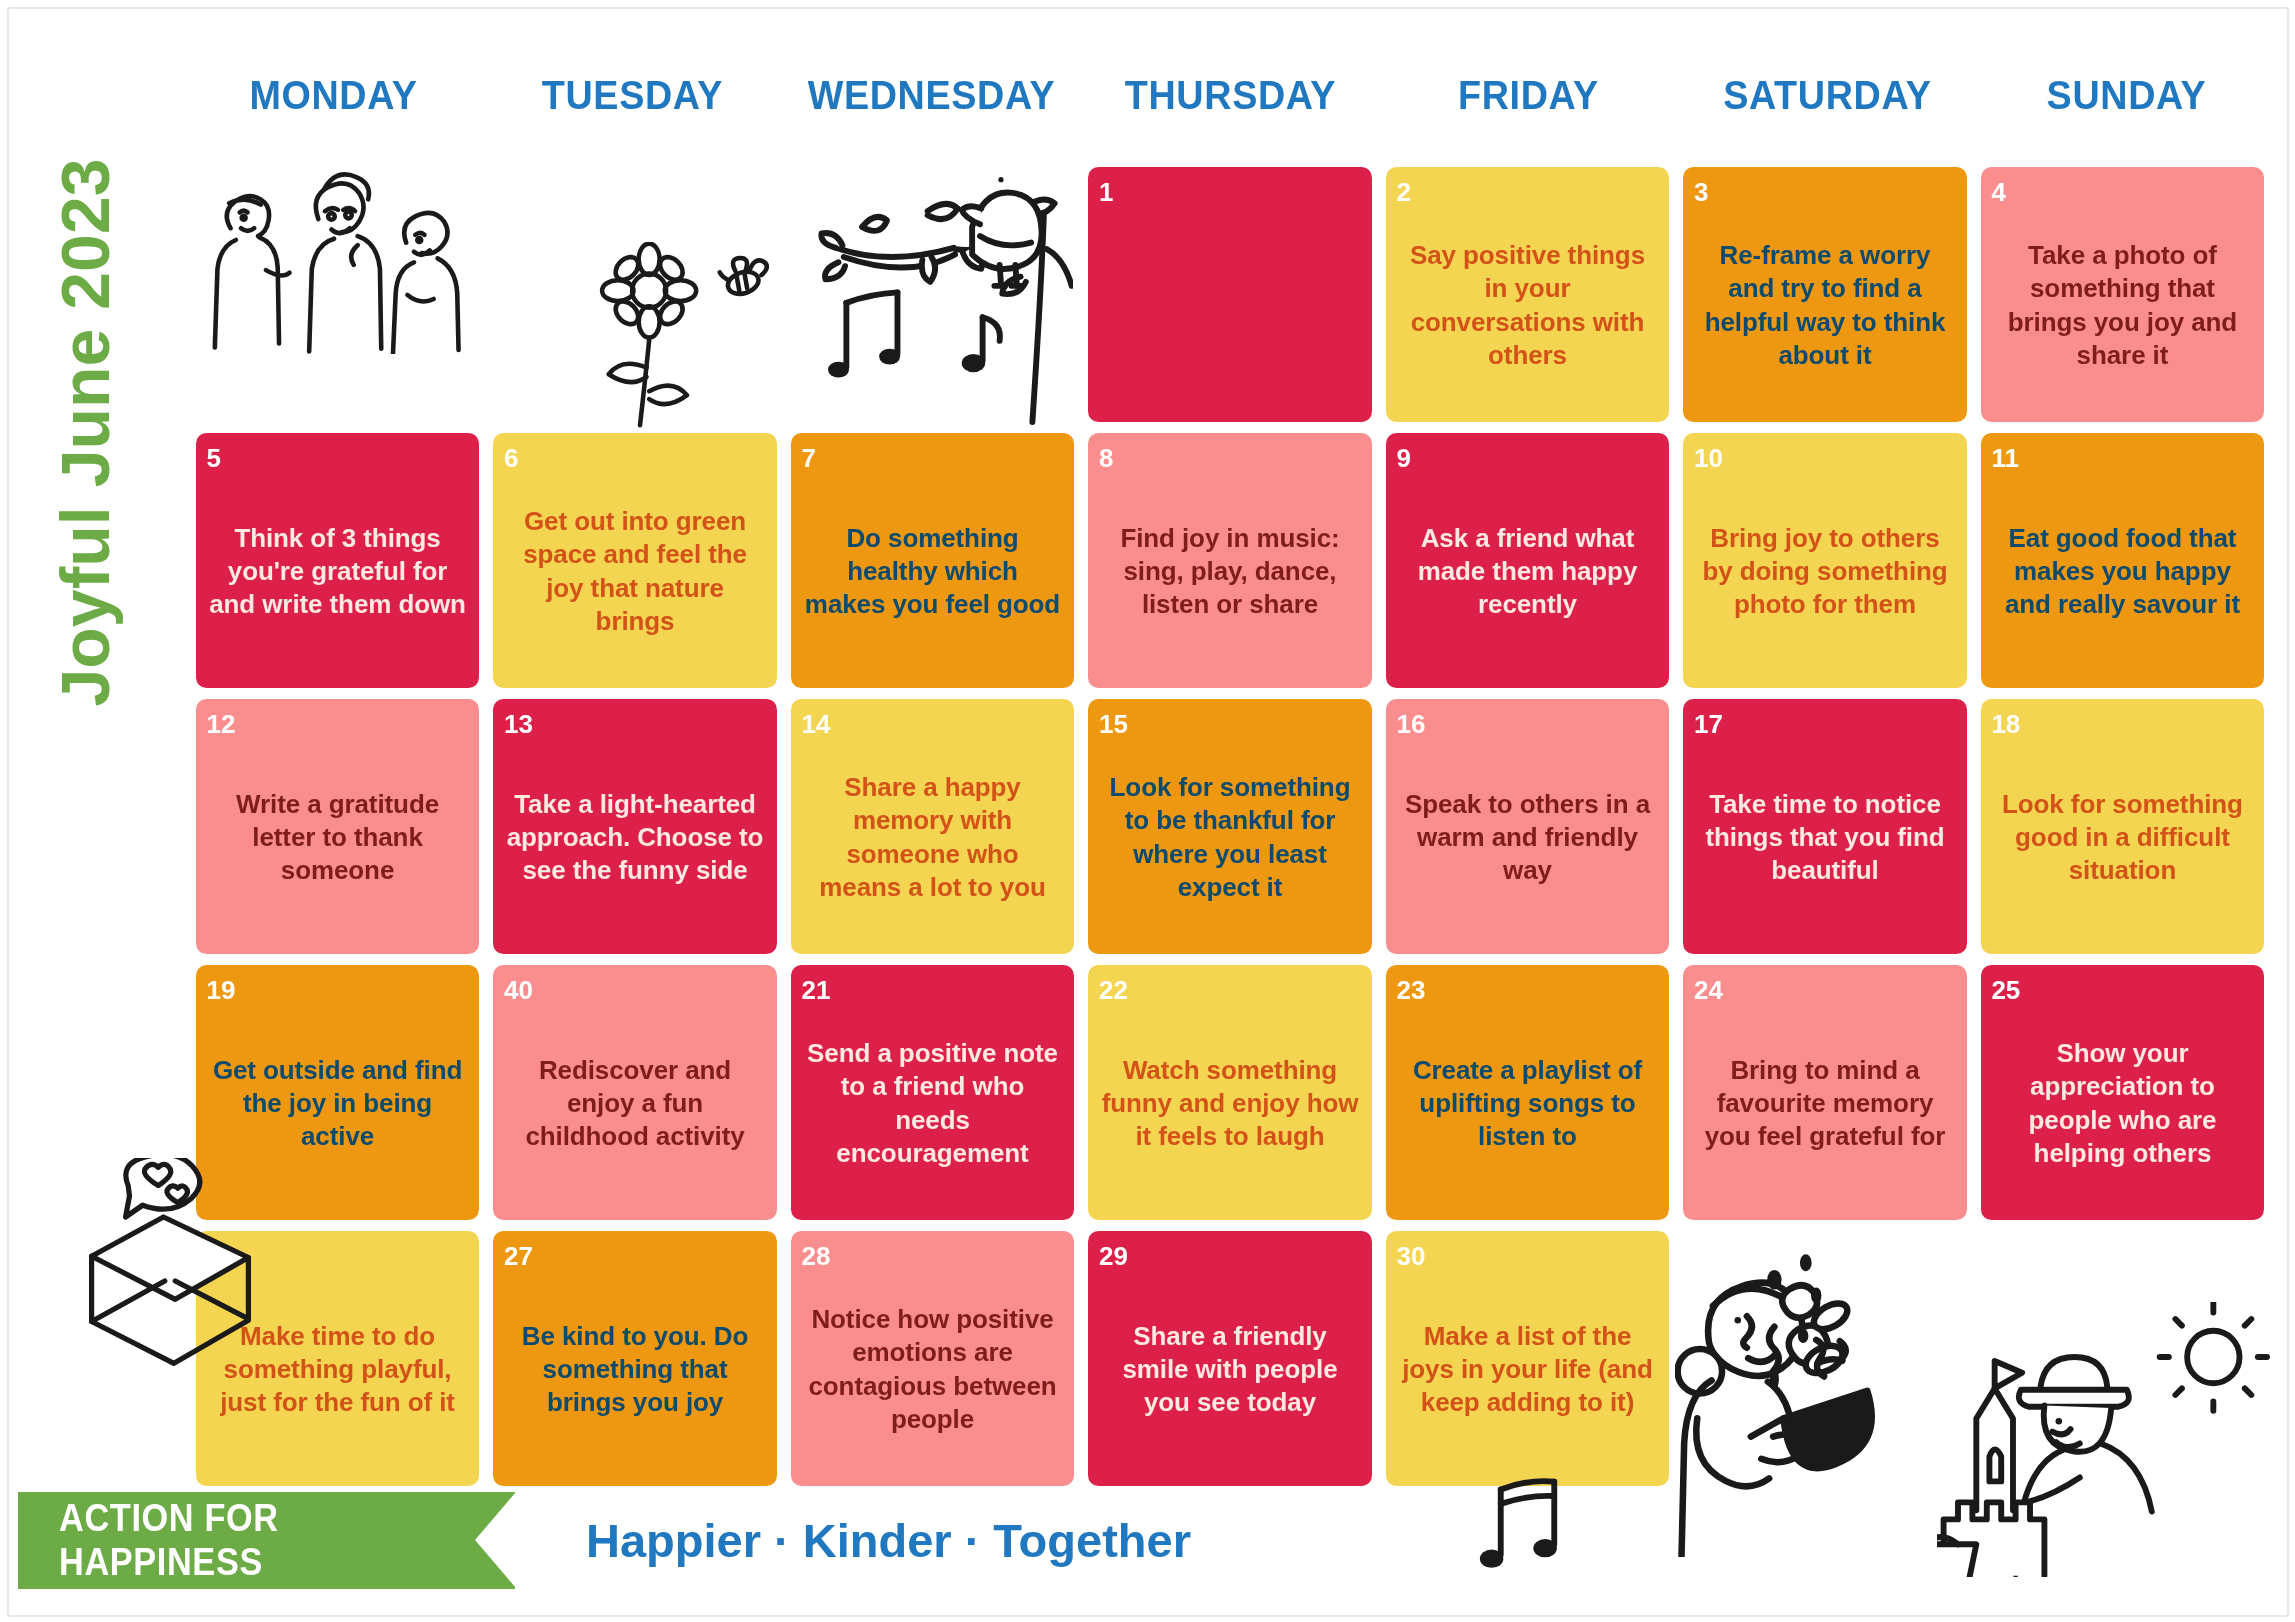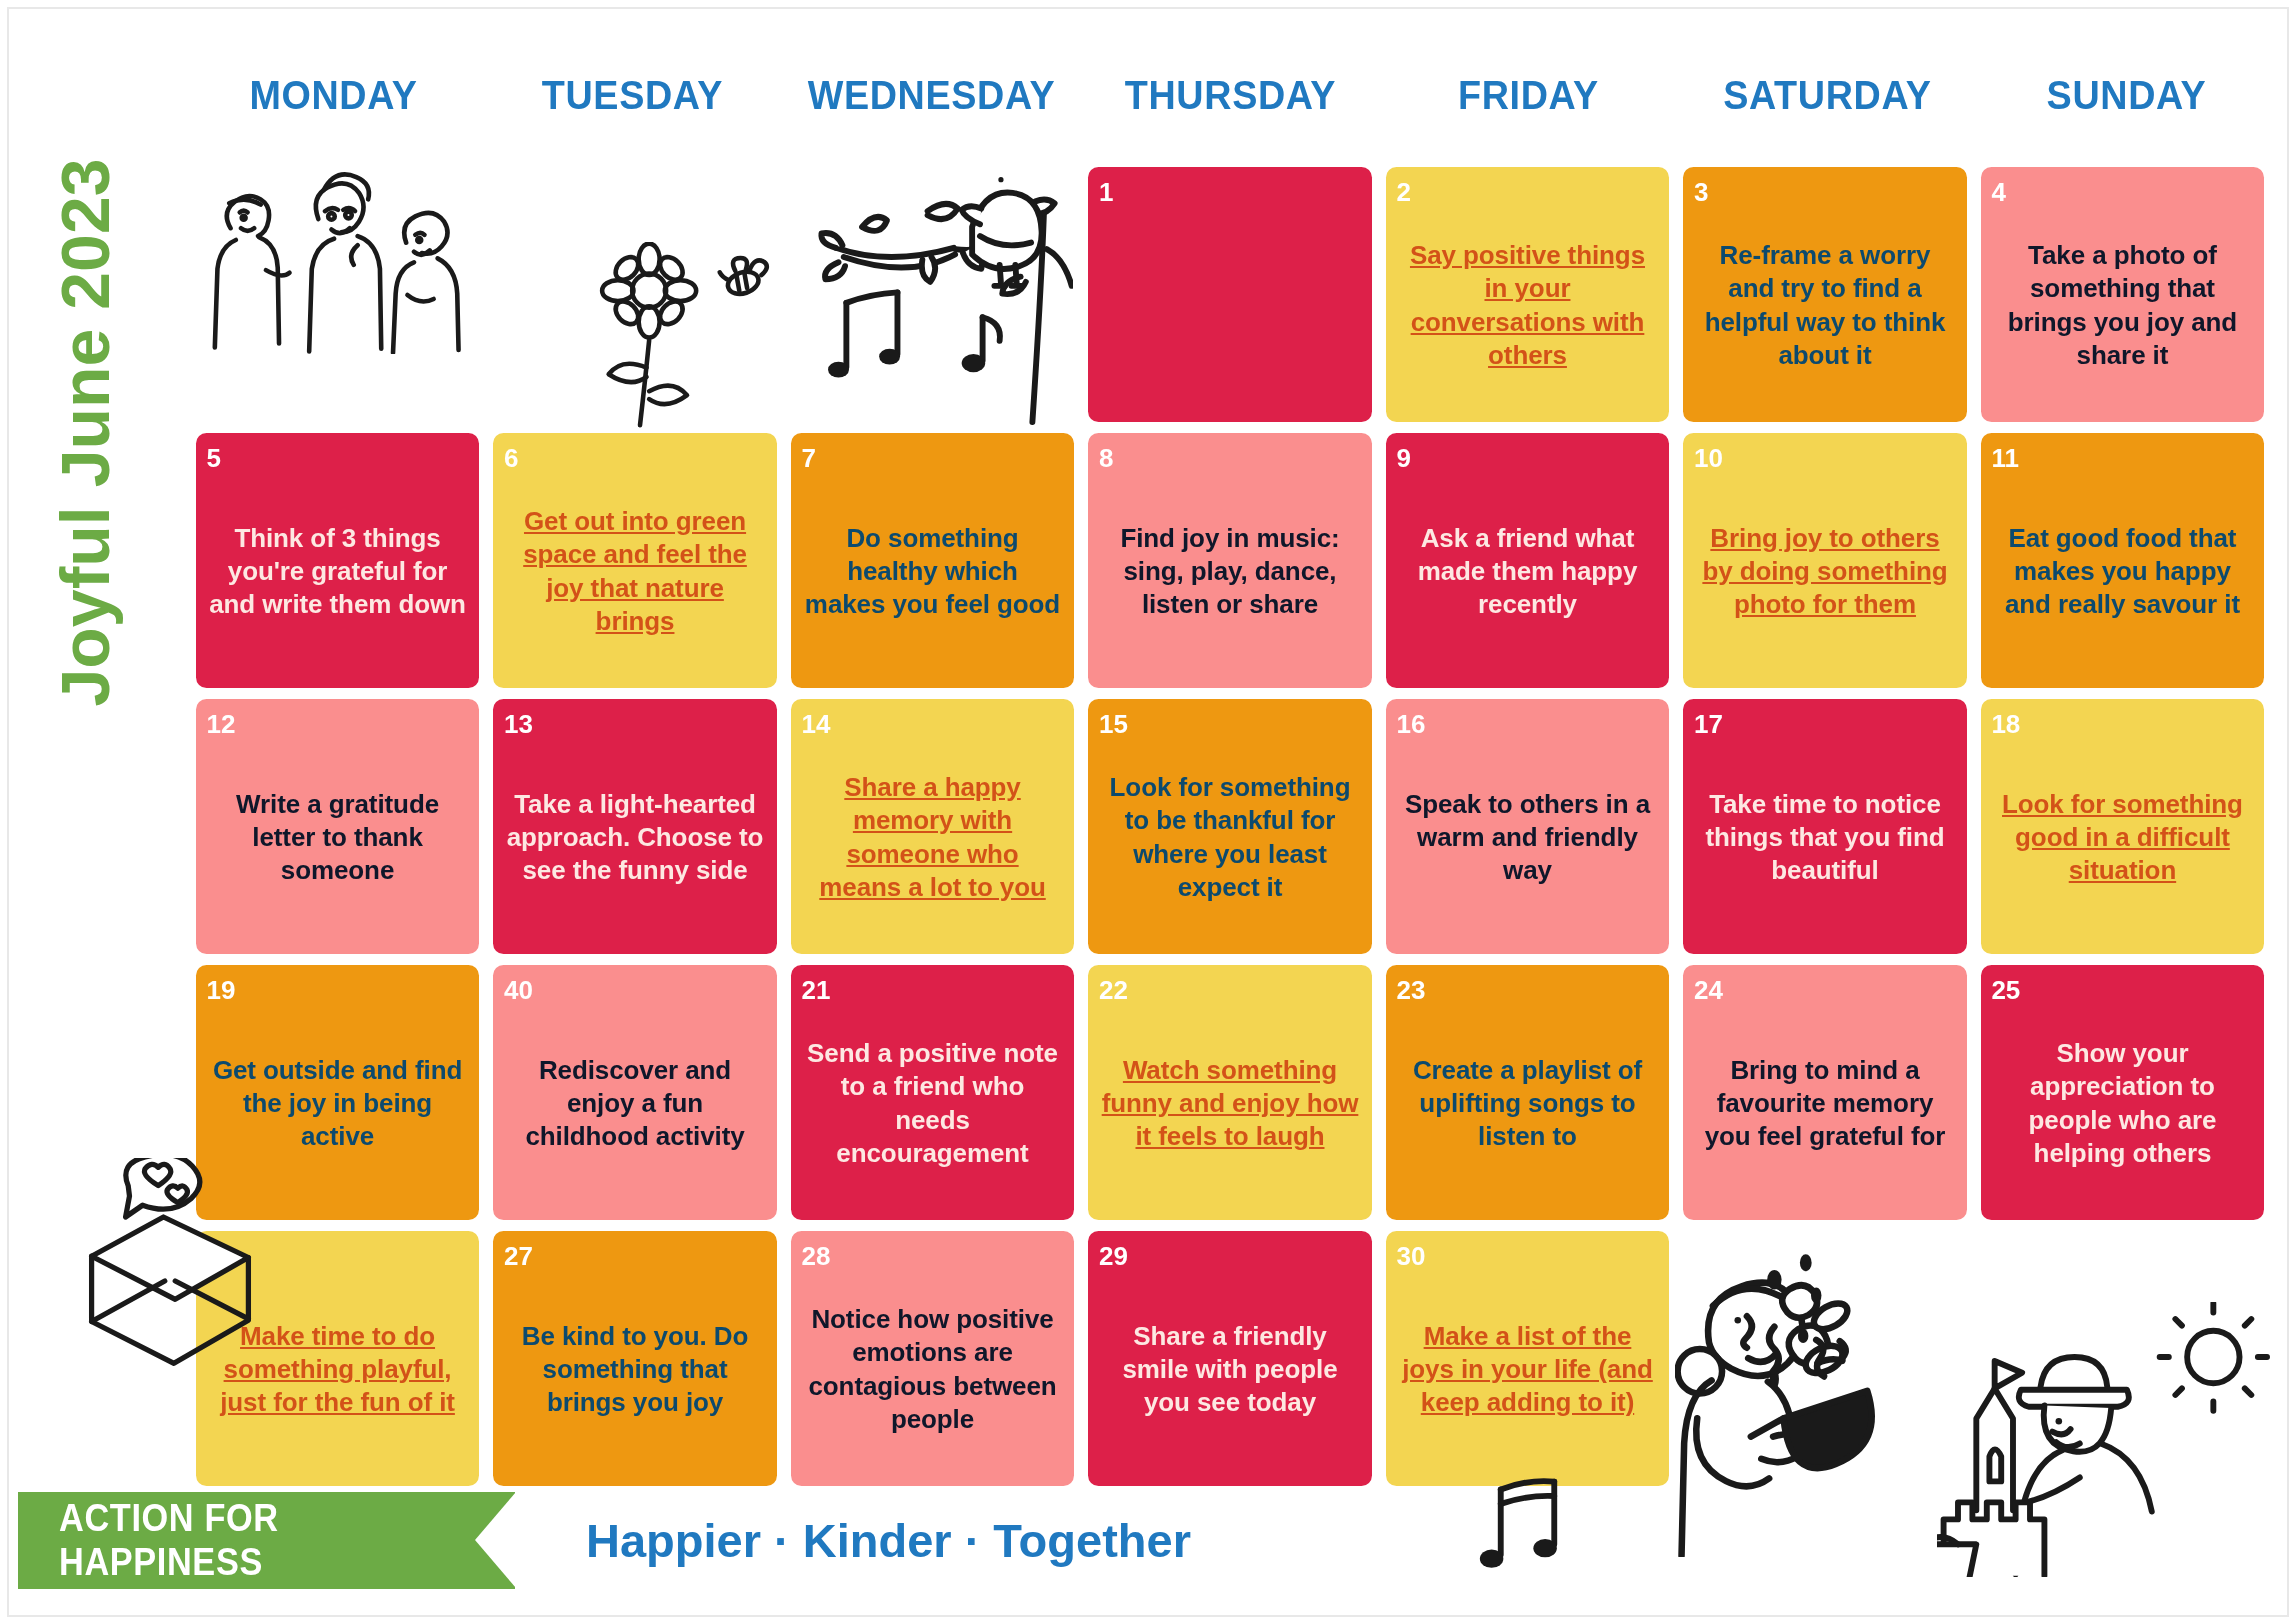--- a/index.html
+++ b/index.html
@@ -99,25 +99,25 @@
     padding: 0 2.6px 7.9px 2.6px;
     font-family: "Liberation Sans Narrow", "Liberation Sans", sans-serif;
     letter-spacing: -0.1px;
   }
 
   
   .c-crimson { background: #dd2049; }
   .c-crimson .celltext { color: #fde8e2; }
   .c-yellow  { background: #f4d košt; }
   .c-yellow  { background: #f3d551; }
-  .c-yellow .celltext { color: #d35218; text-decoration: underline; }
+  .c-yellow .celltext { color: #d35218; }
   .c-orange  { background: #ee9811; }
   .c-orange .celltext { color: #0c4a6e; }
   .c-pink    { background: #fa8e8e; }
-  .c-pink .celltext { color: #0f172a; }
+  .c-pink .celltext { color: #7f1d1d; }
 
   
   .footer {
     position: absolute;
     left: 18px;
     bottom: 34px;
     width: 2277px;
     height: 98px;
     display: flex;
     align-items: center;

